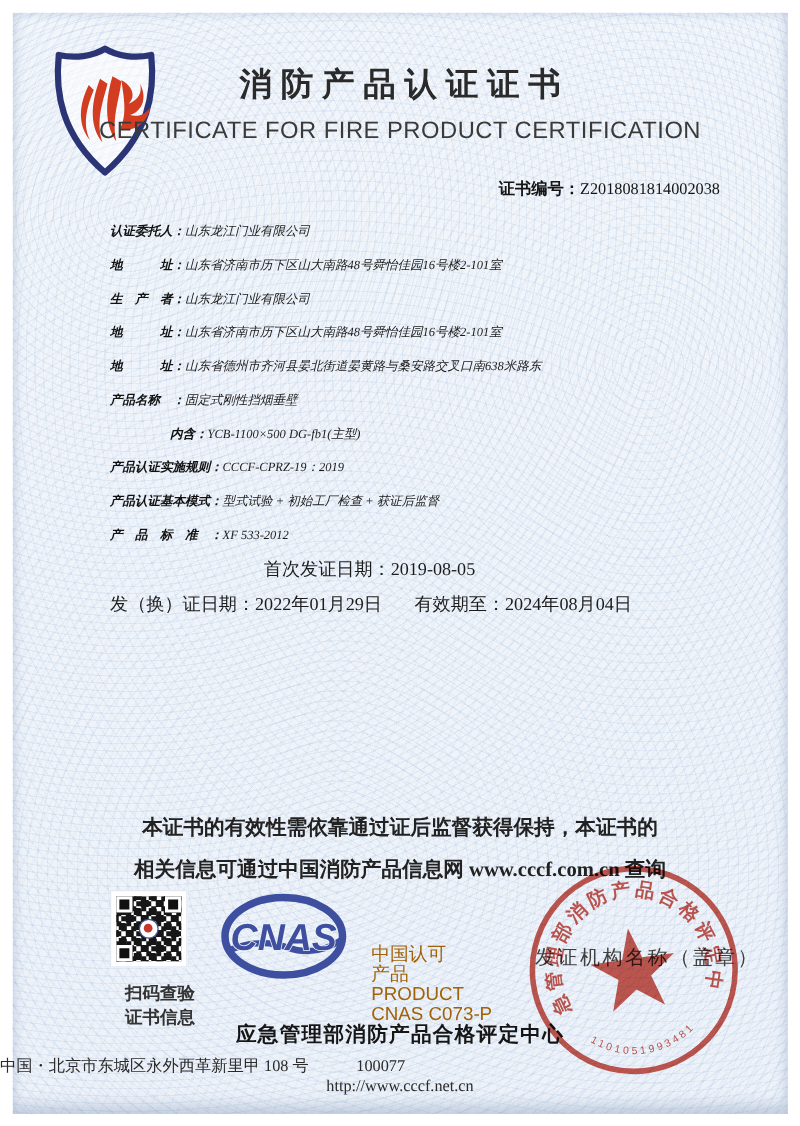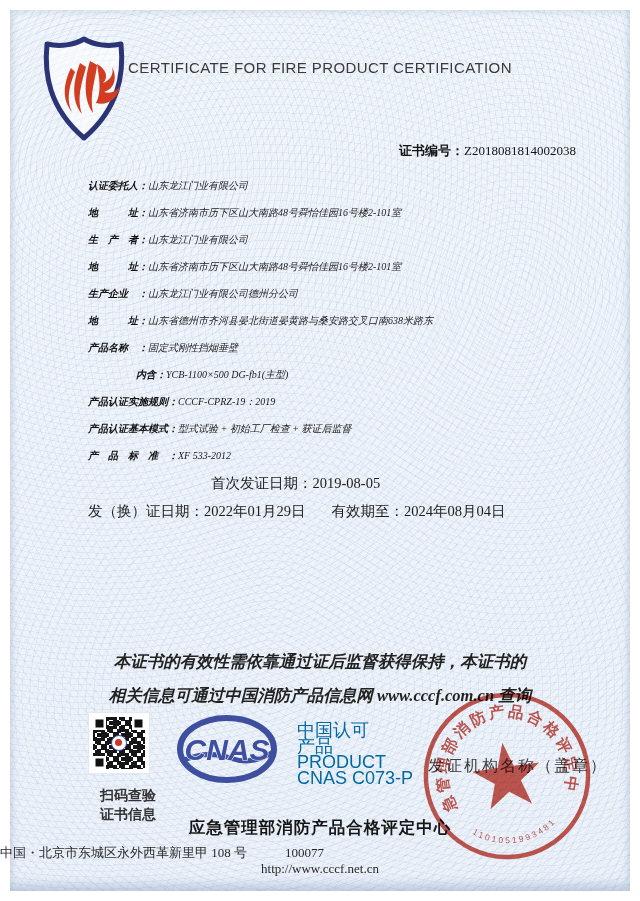--- a/index.html
+++ b/index.html
@@ -14,53 +14,53 @@
       repeating-radial-gradient(circle at 15% 18%, rgba(125,162,205,.13) 0 1px, rgba(0,0,0,0) 1px 6px),
       repeating-radial-gradient(circle at 82% 32%, rgba(125,162,205,.11) 0 1px, rgba(0,0,0,0) 1px 7px),
       repeating-radial-gradient(circle at 42% 78%, rgba(125,162,205,.11) 0 1px, rgba(0,0,0,0) 1px 8px),
       repeating-linear-gradient(115deg, rgba(140,170,210,.06) 0 2px, rgba(0,0,0,0) 2px 7px),
       linear-gradient(#f2f6fb,#edf2f9);
     box-shadow: inset 0 -7px 10px rgba(130,150,185,.38), inset 0 3px 6px rgba(130,150,185,.18);
   }
   .logo{position:absolute;left:34px;top:34px;width:100px;height:110px;}
   .hdr{position:absolute;left:0;top:50px;width:100%;text-align:center;}
   .title{font-size:26px;font-weight:700;letter-spacing:7px;text-indent:7px;color:#2a2a2a;}
-  .subtitle{margin-top:9px;font-family:"Liberation Sans","DejaVu Sans",sans-serif;font-size:15px;letter-spacing:.4px;color:#3a3a3a;}
+  .subtitle{margin-top:9px;font-family:"Liberation Sans","DejaVu Sans",sans-serif;font-size:19px;letter-spacing:.4px;color:#3a3a3a;}
   .certno{position:absolute;top:142px;right:64px;font-size:13px;color:#151515;}
   .certno .nl{font-weight:700;font-family:"Liberation Sans",sans-serif;}
   .fields{position:absolute;left:88px;top:176px;width:502px;}
   .row{white-space:nowrap;font-size:10px;line-height:19px;margin-bottom:8px;font-style:italic;}
   .row .lbl{font-family:"Liberation Sans","DejaVu Sans",sans-serif;font-weight:700;color:#111;}
   .row .val{color:#1a1a1a;}
   .row.indent{margin-left:48px;}
   .statement{font-size:15px;font-weight:700;line-height:29px;margin:4px 0 4px;white-space:normal;
     font-family:"Liberation Sans","DejaVu Sans",sans-serif;color:#111;}
   .drow{font-size:14.5px;line-height:20px;margin-bottom:8px;}
   .drow .lbl{font-family:"Liberation Sans",sans-serif;font-weight:400;}
   .drow.first{margin-left:123px;}
   .gap-left{margin-left:26px;}
   .notice{position:absolute;left:0;top:645px;width:100%;text-align:center;
-    font-size:16.5px;line-height:34px;font-weight:600;color:#222;font-style:italic;}
+    font-size:16.5px;line-height:34px;font-weight:600;color:#222;}
   
   .qr{position:absolute;left:88px;top:712px;width:62px;height:62px;background:#fff;
       border:1px solid #e4e9f0;box-sizing:border-box;padding:4px;}
   .qr-inner{position:relative;width:52px;height:52px;
     background:
       repeating-conic-gradient(#161616 0 25%, rgba(0,0,0,0) 0 50%) 0 0/8px 8px,
       repeating-conic-gradient(#161616 0 25%, rgba(0,0,0,0) 0 50%) 2px 3px/12px 12px,#fff;}
   .finder{position:absolute;width:13px;height:13px;background:#111;box-shadow:inset 0 0 0 2.5px #fff, inset 0 0 0 5px #111;}
   .f-tl{left:0;top:0}.f-tr{right:0;top:0}.f-bl{left:0;bottom:0}
   .qr-center{position:absolute;left:18px;top:18px;width:16px;height:16px;border-radius:50%;background:#fff;
     border:1.5px solid #3d4f9e;box-sizing:border-box;}
   .qr-center i{position:absolute;left:3px;top:3px;width:7px;height:7px;border-radius:50%;background:#c8372d;}
   .qr-cap{position:absolute;left:88px;top:786px;width:80px;text-align:center;
     font-size:14px;line-height:19px;color:#333;font-weight:600;}
   .cnas{position:absolute;left:176px;top:714px;width:102px;height:70px;}
-  .cnas-text{position:absolute;left:297px;top:722px;font-family:"Liberation Sans",sans-serif;
-    font-size:18px;line-height:16px;color:#0369a1;}
+  .cnas-text{position:absolute;left:297px;top:756px;font-family:"Liberation Sans",sans-serif;
+    font-size:15px;line-height:16px;color:#a16207;}
   .sign-label{position:absolute;left:428px;top:756px;font-size:16px;letter-spacing:2px;color:#3f3f3f;z-index:1;}
   .stamp{position:absolute;left:418px;top:687px;width:178px;height:178px;opacity:.85;
     transform:rotate(-8deg);z-index:2;mix-blend-mode:multiply;}
   .f-org{position:absolute;left:0;top:817px;width:100%;text-align:center;
     font-size:16.5px;font-weight:700;color:#161616;letter-spacing:1px;z-index:1;}
   .f-addr{position:absolute;left:0;top:844px;width:100%;text-align:left;font-size:13px;color:#2a2a2a;}
   .f-addr .pc{margin-left:38px;}
   .f-web{position:absolute;left:0;top:861px;width:100%;text-align:center;font-size:13px;color:#2a2a2a;}
 </style>
 </head>
@@ -75,33 +75,33 @@
       <g fill="#d23c20">
         <path d="M37 34 C29 50 28 66 38 78 C31 64 37 48 41 38 Z"></path>
         <path d="M46 29 C38 50 38 68 48 80 C42 62 49 46 52 33 Z"></path>
         <path d="M56 27 C49 50 51 68 59 79 C55 60 62 44 63 31 Z"></path>
         <path d="M63 30 C72 35 75 43 69 49 C77 46 80 39 78 33 C84 44 80 55 70 58 C77 60 83 57 86 52 C84 65 73 72 62 69 C68 58 65 43 63 30 Z"></path>
       </g>
     </svg>
   </div>
 
   <div class="hdr">
+    <div class="title">消防产品认证证书</div>
     <div class="subtitle">CERTIFICATE FOR FIRE PRODUCT CERTIFICATION</div>
   </div>
 
   <div class="certno">
     <span class="nl">证书编号：</span><span>Z2018081814002038</span>
   </div>
 
   <div class="fields">
     <div class="row"><span class="lbl">认证委托人：</span><span class="val">山东龙江门业有限公司</span></div>
     <div class="row"><span class="lbl">地　　　址：</span><span class="val">山东省济南市历下区山大南路48号舜怡佳园16号楼2-101室</span></div>
     <div class="row"><span class="lbl">生　产　者：</span><span class="val">山东龙江门业有限公司</span></div>
     <div class="row"><span class="lbl">地　　　址：</span><span class="val">山东省济南市历下区山大南路48号舜怡佳园16号楼2-101室</span></div>
-    <div class="row"><span class="lbl">生产企业　：</span><span class="val">山东龙江门业有限公司德州分公司</span></div>
     <div class="row"><span class="lbl">地　　　址：</span><span class="val">山东省德州市齐河县晏北街道晏黄路与桑安路交叉口南638米路东</span></div>
     <div class="row"><span class="lbl">产品名称　：</span><span class="val">固定式刚性挡烟垂壁</span></div>
     <div class="row indent"><span class="lbl">内含：</span><span class="val">YCB-1100×500 DG-fb1(主型)</span></div>
     <div class="row"><span class="lbl">产品认证实施规则：</span><span class="val">CCCF-CPRZ-19：2019</span></div>
     <div class="row"><span class="lbl">产品认证基本模式：</span><span class="val">型式试验 + 初始工厂检查 + 获证后监督</span></div>
     <div class="row"><span class="lbl">产　品　标　准　：</span><span class="val">XF 533-2012</span></div>
 
 
     <div class="drow first">
       <span class="lbl">首次发证日期：</span><span class="val">2019-08-05</span>

